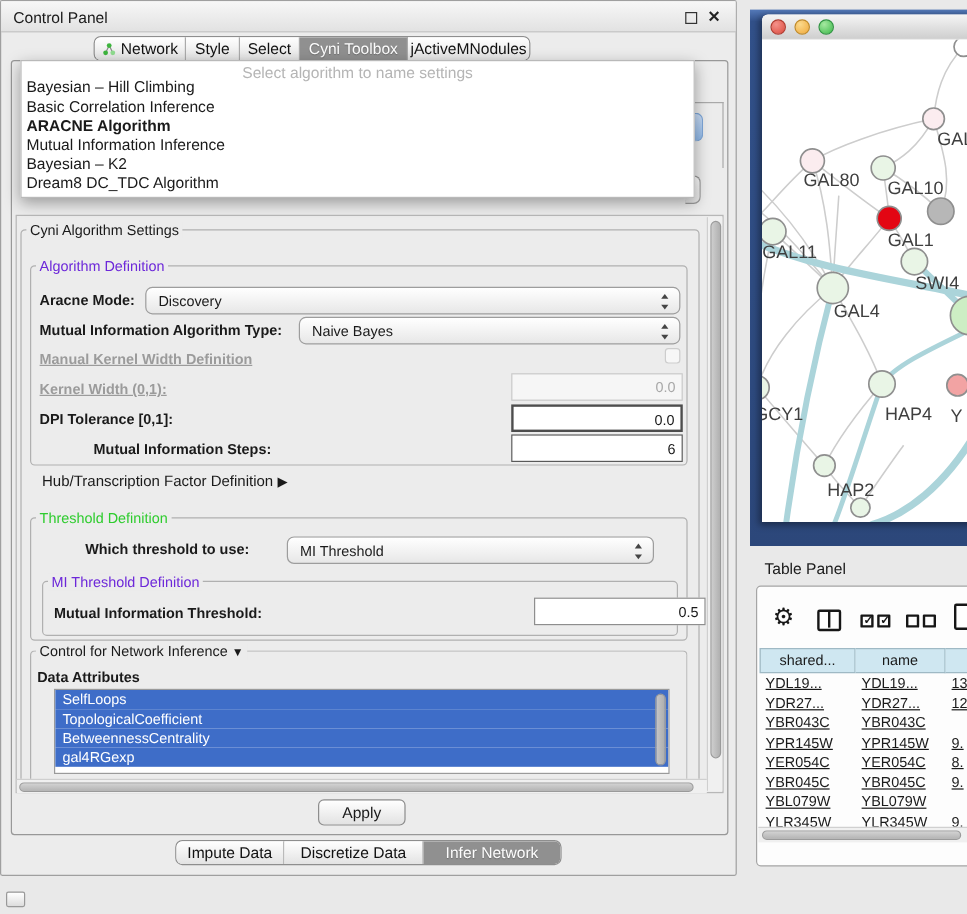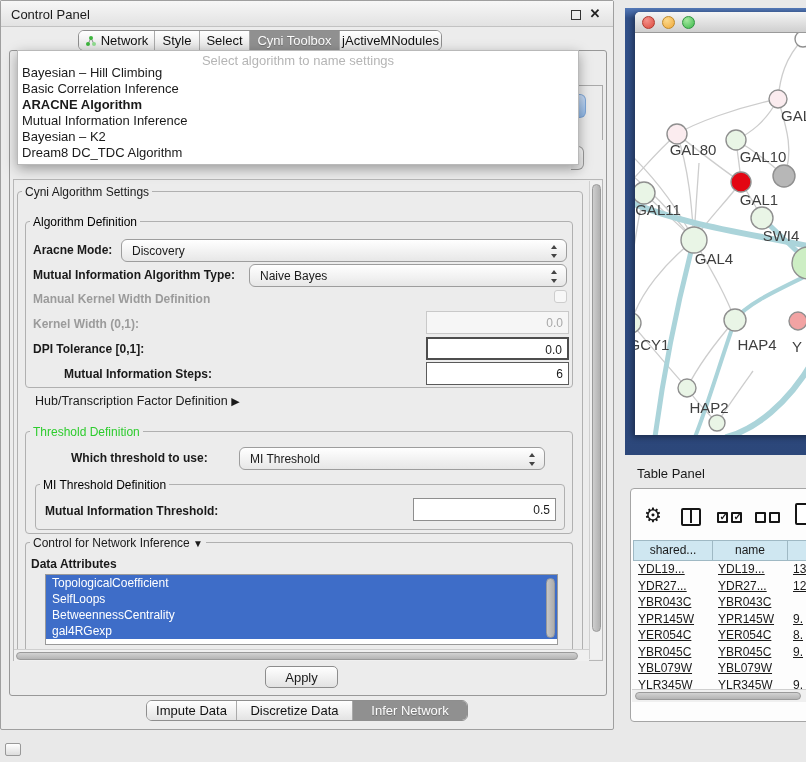--- a/index.html
+++ b/index.html
@@ -38,24 +38,24 @@
   .frag-line-v { width:1px; background:#a9a9a9; }
   #frag-combo-blue { left:570px; top:93px; width:15px; height:24px; border:1px solid #7ea7d8;
     border-left:none; border-radius:0 6px 6px 0; background:linear-gradient(#c9dcf5,#8fb8e8); }
   #frag-combo-white { left:570px; top:145px; width:13px; height:24px; border:1px solid #9b9b9b;
     border-left:none; border-radius:0 6px 6px 0; background:linear-gradient(#fff,#e4e4e4); }
 
   
   #scrollpane { left:12px; top:178px; width:590px; height:482px; border:1px solid #b7b7b7; background:#ececec; }
   .grp { position:absolute; border:1px solid #b0b0b0; border-radius:4px; }
   .grp-label { position:absolute; top:-7px; font-size:12px; background:#ececec; padding:0 3px; }
-  .blue-t { color:#000000; }
+  .blue-t { color:#6d28d9; }
   .green-t { color:#2ecc2e; }
   .boldlabel { position:absolute; font-size:12px; font-weight:bold; white-space:nowrap; }
-  .gray { color:#9b9b9b !important; }
+  .gray { color:#9b9b9b !important;text-decoration:underline; }
 
   .combo { position:absolute; border:1px solid #9d9d9d; border-radius:6px;
     background:linear-gradient(#ffffff,#e7e7e7); height:23px; }
   .combo-text { position:absolute; left:10px; top:4px; font-size:12px; }
   .spin { position:absolute; right:8px; top:5px; width:7px; height:13px; }
   .spin:before,.spin:after { content:""; position:absolute; left:0; border-left:3.5px solid transparent;
     border-right:3.5px solid transparent; }
   .spin:before { top:0; border-bottom:4px solid #444; }
   .spin:after { bottom:0; border-top:4px solid #444; }
 
@@ -202,50 +202,50 @@
   <div class="combo" style="left:248px; top:263px; width:318px;">
     <span class="combo-text">Naive Bayes</span>
     <span class="spin"></span>
   </div>
   <span class="boldlabel gray" style="left:32px; top:291px;">Manual Kernel Width Definition</span>
   <div class="abs" id="kernel-checkbox"></div>
   <span class="boldlabel gray" style="left:32px; top:316px;">Kernel Width (0,1):</span>
   <div class="field f-disabled" style="left:425px; top:310px; width:143px;">0.0</div>
   <span class="boldlabel" style="left:32px; top:341px;">DPI Tolerance [0,1]:</span>
   <div class="field f-strong" style="left:425px; top:336px; width:143px;">0.0</div>
-  <span class="boldlabel" style="left:26px; top:366px;padding-left:37px;">Mutual Information Steps:</span>
+  <span class="boldlabel" style="left:40px; top:366px;padding-left:37px;">Mutual Information Steps:</span>
   <div class="field f-thin" style="left:425px; top:361px; width:143px;">6</div>
 
   <span class="boldlabel" style="left:34px; top:393px; font-weight:normal; font-size:12.5px;">
     <span>Hub/Transcription Factor Definition</span>
     <span class="tri-right">▶</span>
   </span>
 
   <div class="abs grp" style="left:24px; top:430px; width:548px; height:103px;">
     <span class="grp-label green-t" style="left:4px;">Threshold Definition</span>
   </div>
   <span class="boldlabel" style="left:70px; top:450px;">Which threshold to use:</span>
   <div class="combo" style="left:238px; top:446px; width:306px;">
     <span class="combo-text">MI Threshold</span>
     <span class="spin"></span>
   </div>
   <div class="abs grp" style="left:34px; top:483px; width:530px; height:46px;">
     <span class="grp-label blue-t" style="left:4px;">MI Threshold Definition</span>
   </div>
   <span class="boldlabel" style="left:44px; top:503px;">Mutual Information Threshold:</span>
-  <div class="field f-mid" style="left:412px; top:497px; width:143px;">0.5</div>
+  <div class="field f-mid" style="left:444px; top:497px; width:143px;">0.5</div>
 
   <div class="abs grp" style="left:24px; top:541px; width:548px; height:112px; border-bottom:none; border-radius:4px 4px 0 0;">
     <span class="grp-label" style="left:4px;"><span>Control for Network Inference</span> <span class="tri-down">▼</span></span>
   </div>
   <span class="boldlabel" style="left:30px; top:556px;">Data Attributes</span>
   <div class="abs" id="attr-list">
     <div id="attr-items">
+        <div class="attr-item">SelfLoops</div>
         <div class="attr-item">TopologicalCoefficient</div>
-        <div class="attr-item">SelfLoops</div>
         <div class="attr-item">BetweennessCentrality</div>
         <div class="attr-item">gal4RGexp</div>
       </div>
     <div id="attr-scroll"></div>
   </div>
 
   <div class="abs" id="vscroll">
     <div class="abs" id="vscroll-thumb"></div>
   </div>
   <div class="abs" id="hscroll">

